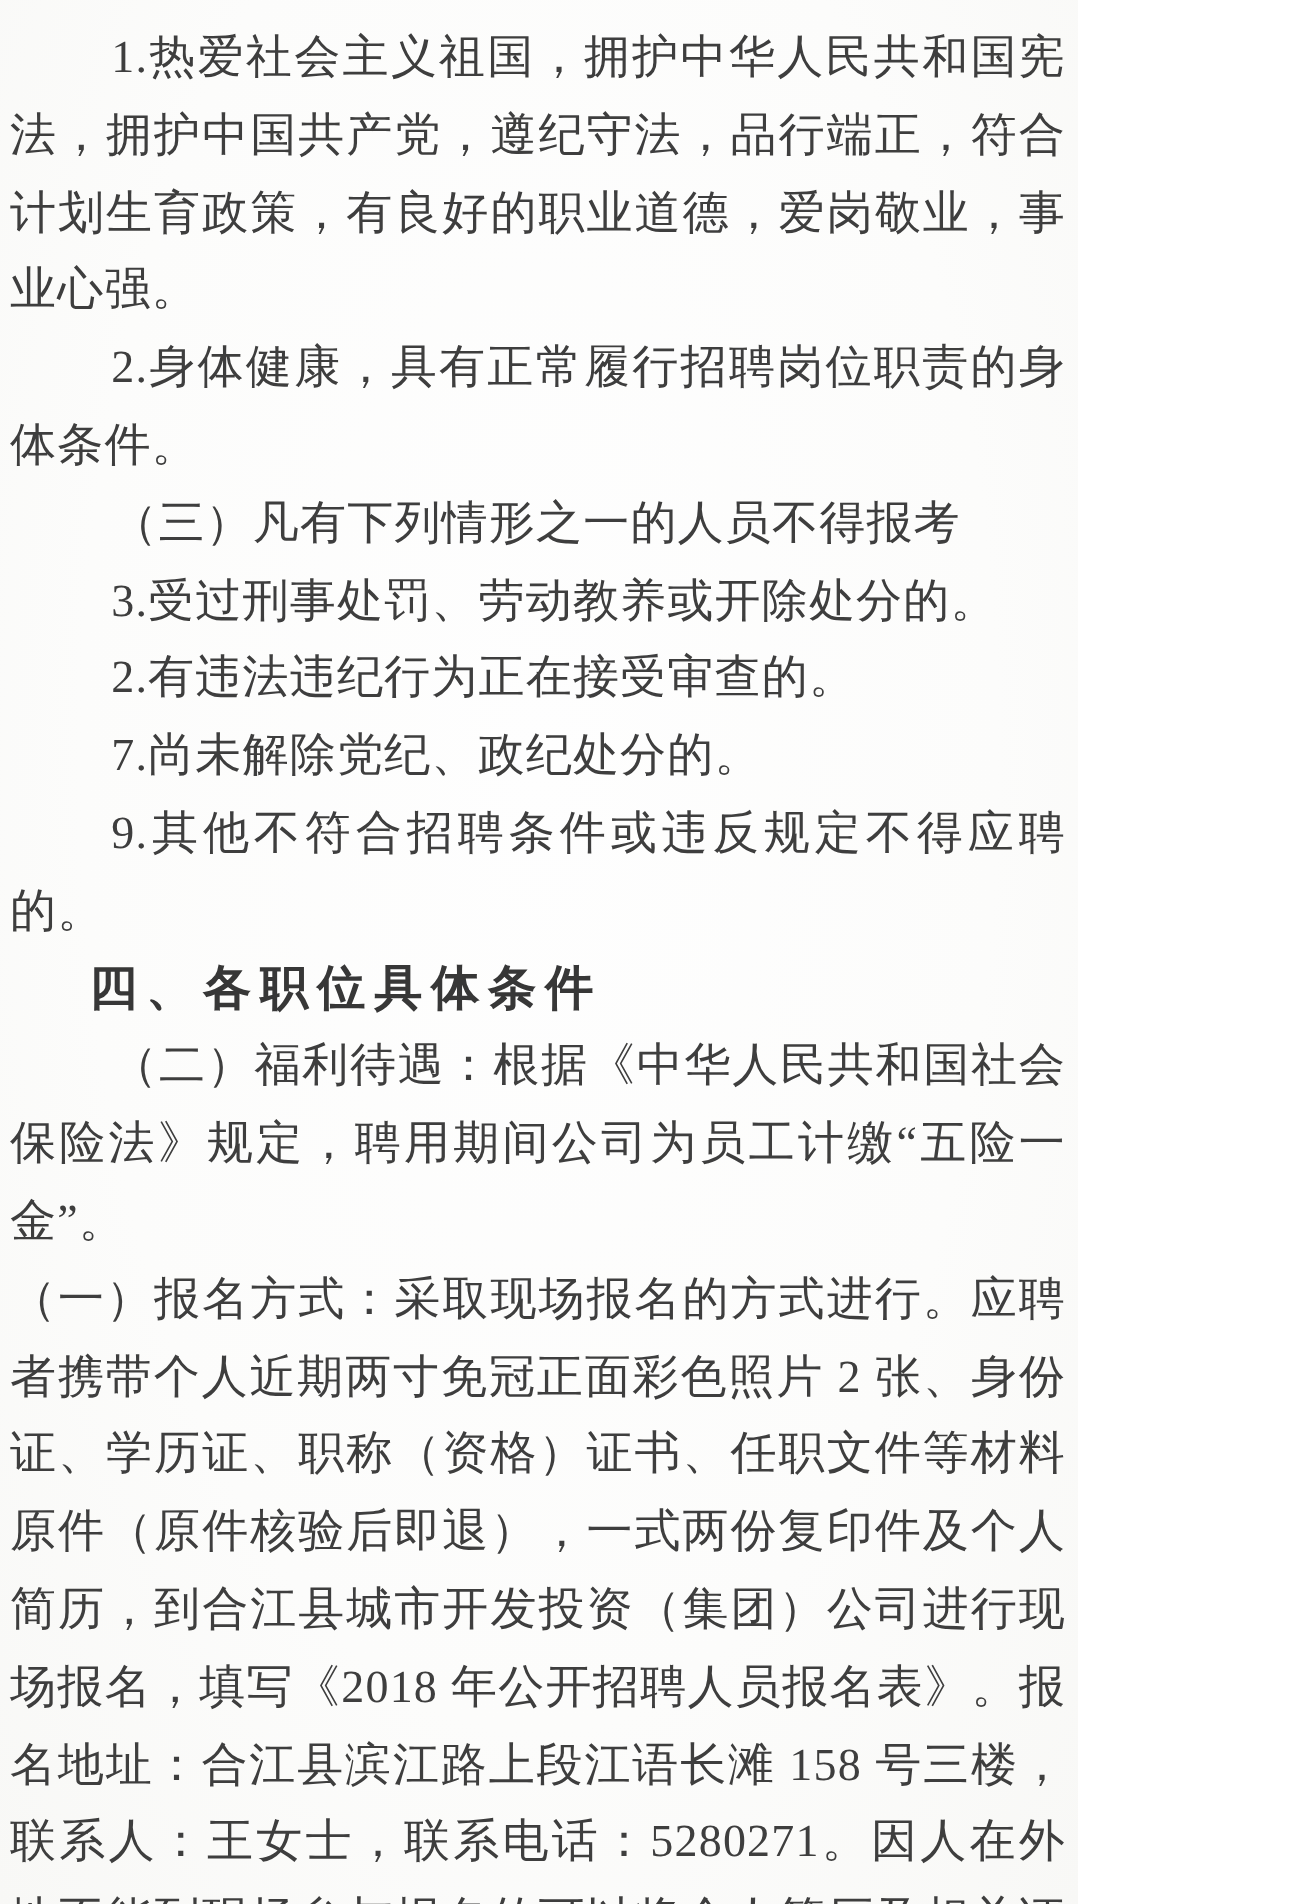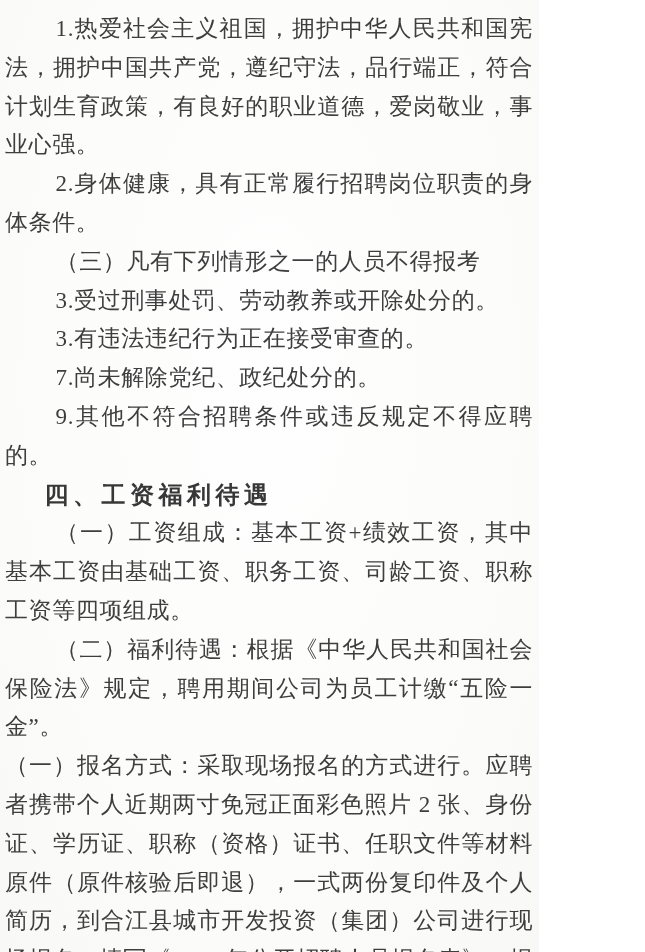--- a/index.html
+++ b/index.html
@@ -49,29 +49,28 @@
 
     <p class="para">1.热爱社会主义祖国，拥护中华人民共和国宪法，拥护中国共产党，遵纪守法，品行端正，符合计划生育政策，有良好的职业道德，爱岗敬业，事业心强。</p>
 
     <p class="para">2.身体健康，具有正常履行招聘岗位职责的身体条件。</p>
 
 
     <p class="para">（三）凡有下列情形之一的人员不得报考</p>
 
     <p class="para">3.受过刑事处罚、劳动教养或开除处分的。</p>
 
-    <p class="para">3.有违法违纪行为正在接受审查的。</p>
+    <p class="para">2.有违法违纪行为正在接受审查的。</p>
 
     <p class="para">7.尚未解除党纪、政纪处分的。</p>
 
     <p class="para">9.其他不符合招聘条件或违反规定不得应聘的。</p>
 
-    <p class="heading">四、工资福利待遇</p>
+    <p class="heading">四、各职位具体条件</p>
 
-    <p class="para">（一）工资组成：基本工资+绩效工资，其中基本工资由基础工资、职务工资、司龄工资、职称工资等四项组成。</p>
 
     <p class="para">（二）福利待遇：根据《中华人民共和国社会保险法》规定，聘用期间公司为员工计缴“五险一金”。</p>
 
 
     <p class="para no-indent">（一）报名方式：采取现场报名的方式进行。应聘者携带个人近期两寸免冠正面彩色照片 2 张、身份证、学历证、职称（资格）证书、任职文件等材料原件（原件核验后即退），一式两份复印件及个人简历，到合江县城市开发投资（集团）公司进行现场报名，填写《2018 年公开招聘人员报名表》。报名地址：合江县滨江路上段江语长滩 158 号三楼，联系人：王女士，联系电话：5280271。因人在外地不能到现场参与报名的可以将个人简历及相关证件扫描件投递到邮箱：1528908887@qq.com。</p>
 
   </div>
 </div>
 
 </body></html>

